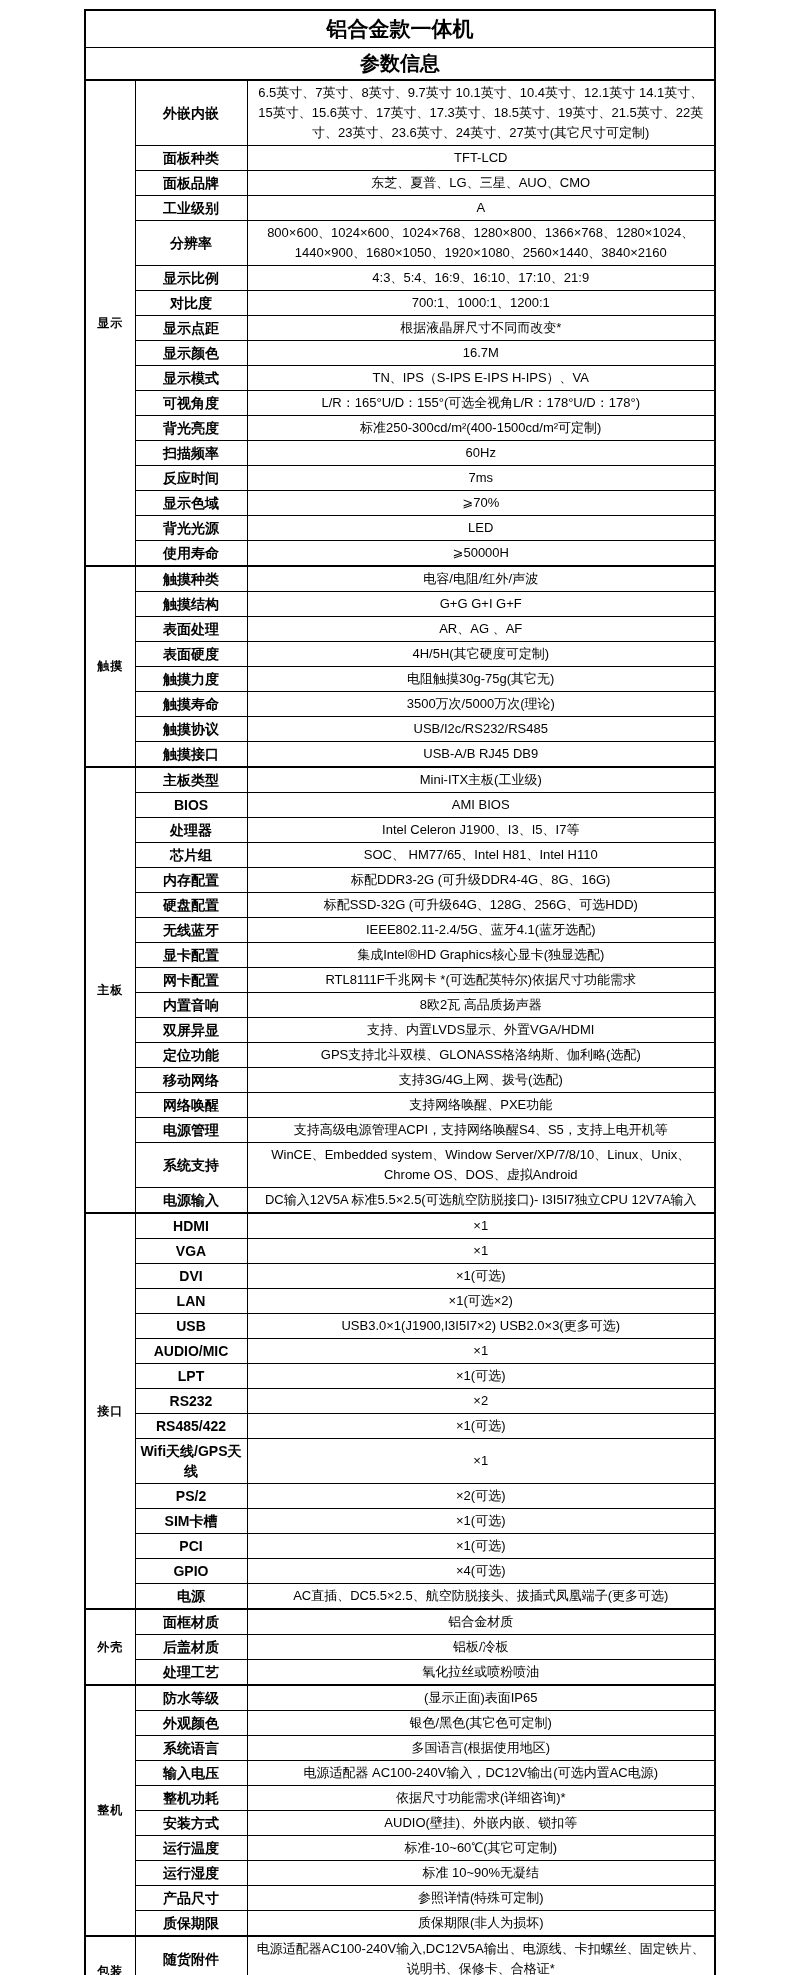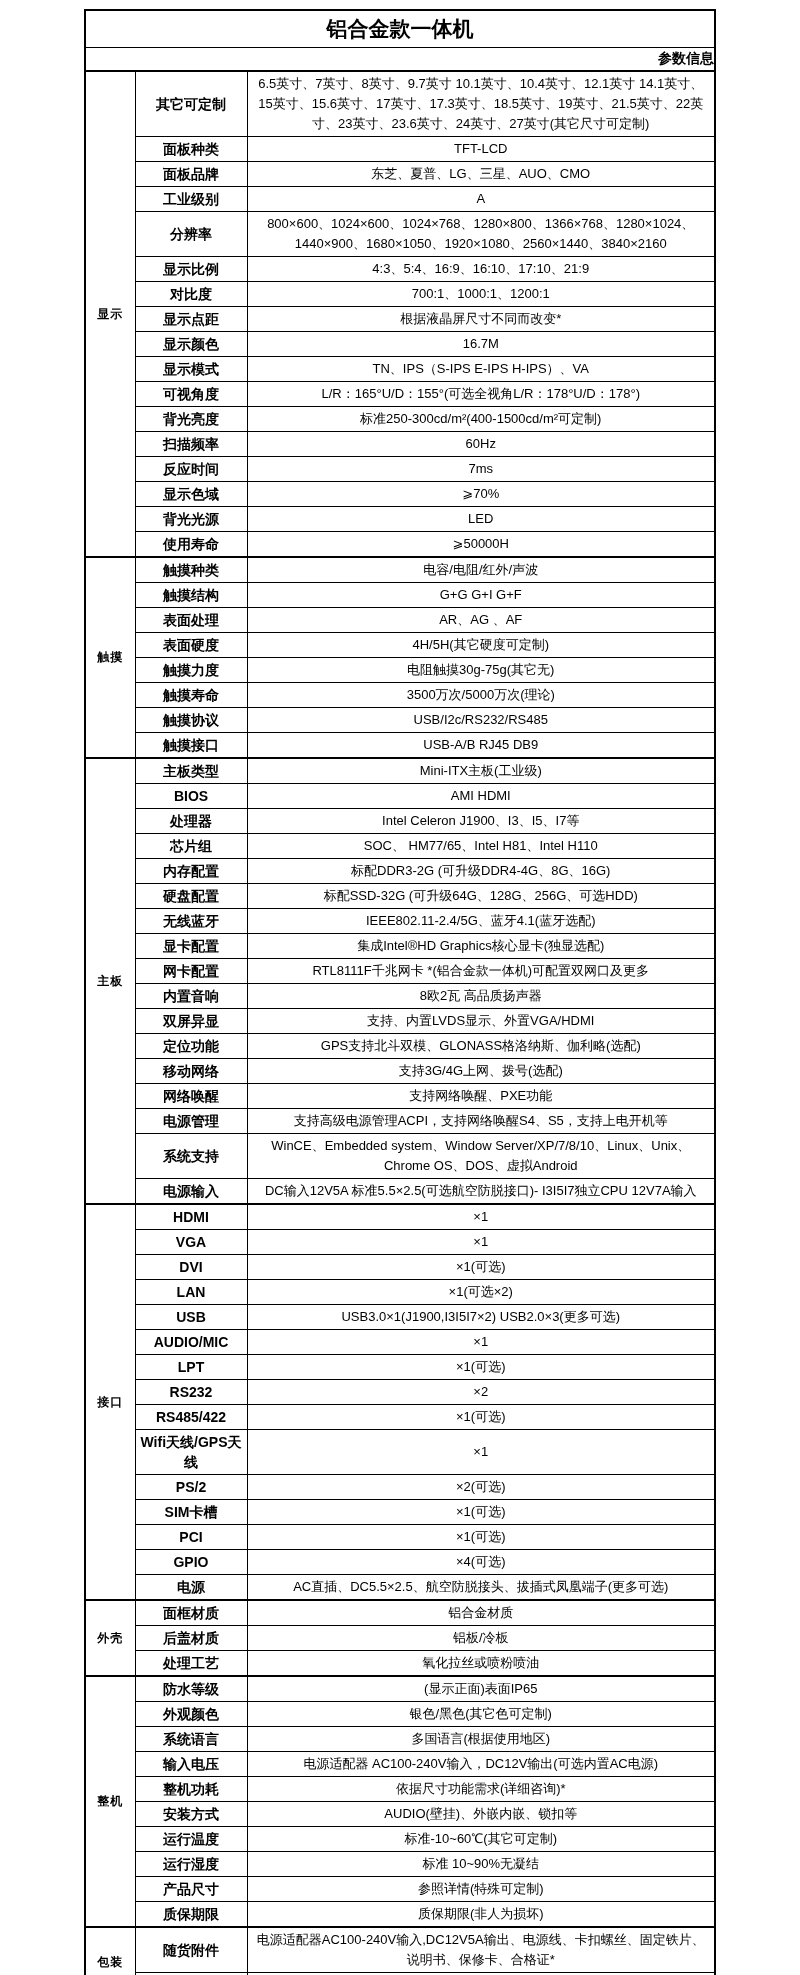--- a/index.html
+++ b/index.html
@@ -6,21 +6,21 @@
   body { font-family: "Liberation Sans", sans-serif; color: #000; }
   table.spec {
     border-collapse: collapse;
     width: 632px;
     margin: 9px auto;
     table-layout: fixed;
     border: 2px solid #000;
   }
   td { border: 1px solid #000; text-align: center; vertical-align: middle; overflow: hidden; }
   .title-cell   { font-size: 21px; font-weight: bold; padding: 4px 0; font-family: "Liberation Serif","DejaVu Serif",serif; }
-  .subtitle-cell{ font-size: 14px; font-weight: bold; padding: 2px 0; text-align: right; }
+  .subtitle-cell{ font-size: 20px; font-weight: bold; padding: 2px 0; }
   .section-cell { font-weight: bold; font-size: 12px; letter-spacing: 1px; }
   .label-cell   { font-weight: bold; font-size: 14px; line-height: 20px; padding: 2px 1px; }
   .value-cell   { font-size: 13px; line-height: 20px; padding: 2px 6px; }
   tr.section-start > td { border-top: 2px solid #000; }
 </style>
 </head>
 <body>
 
 <table class="spec">
   <colgroup>
@@ -30,21 +30,21 @@
   </colgroup>
   <tbody>
     <tr>
       <td class="title-cell" colspan="3">铝合金款一体机</td>
     </tr>
     <tr>
       <td class="subtitle-cell" colspan="3">参数信息</td>
     </tr>
   <tr class="section-start">
         <td class="section-cell" rowspan="17">显示</td>
-        <td class="label-cell">其它可定制</td>
+        <td class="label-cell">外嵌内嵌</td>
         <td class="value-cell">6.5英寸、7英寸、8英寸、9.7英寸 10.1英寸、10.4英寸、12.1英寸 14.1英寸、15英寸、15.6英寸、17英寸、17.3英寸、18.5英寸、19英寸、21.5英寸、22英寸、23英寸、23.6英寸、24英寸、27英寸(其它尺寸可定制)</td>
       </tr>
       <tr>
         <td class="label-cell">面板种类</td>
         <td class="value-cell">TFT-LCD</td>
       </tr>
       <tr>
         <td class="label-cell">面板品牌</td>
         <td class="value-cell">东芝、夏普、LG、三星、AUO、CMO</td>
       </tr>
@@ -137,21 +137,21 @@
         <td class="label-cell">触摸接口</td>
         <td class="value-cell">USB-A/B RJ45 DB9</td>
       </tr>
       <tr class="section-start">
         <td class="section-cell" rowspan="17">主板</td>
         <td class="label-cell">主板类型</td>
         <td class="value-cell">Mini-ITX主板(工业级)</td>
       </tr>
       <tr>
         <td class="label-cell">BIOS</td>
-        <td class="value-cell">AMI HDMI</td>
+        <td class="value-cell">AMI BIOS</td>
       </tr>
       <tr>
         <td class="label-cell">处理器</td>
         <td class="value-cell">Intel Celeron J1900、I3、I5、I7等</td>
       </tr>
       <tr>
         <td class="label-cell">芯片组</td>
         <td class="value-cell">SOC、 HM77/65、Intel H81、Intel H110</td>
       </tr>
       <tr>
@@ -165,21 +165,21 @@
       <tr>
         <td class="label-cell">无线蓝牙</td>
         <td class="value-cell">IEEE802.11-2.4/5G、蓝牙4.1(蓝牙选配)</td>
       </tr>
       <tr>
         <td class="label-cell">显卡配置</td>
         <td class="value-cell">集成Intel®HD Graphics核心显卡(独显选配)</td>
       </tr>
       <tr>
         <td class="label-cell">网卡配置</td>
-        <td class="value-cell">RTL8111F千兆网卡 *(铝合金款一体机)可配置双网口及更多</td>
+        <td class="value-cell">RTL8111F千兆网卡 *(可选配英特尔)依据尺寸功能需求</td>
       </tr>
       <tr>
         <td class="label-cell">内置音响</td>
         <td class="value-cell">8欧2瓦 高品质扬声器</td>
       </tr>
       <tr>
         <td class="label-cell">双屏异显</td>
         <td class="value-cell">支持、内置LVDS显示、外置VGA/HDMI</td>
       </tr>
       <tr>

